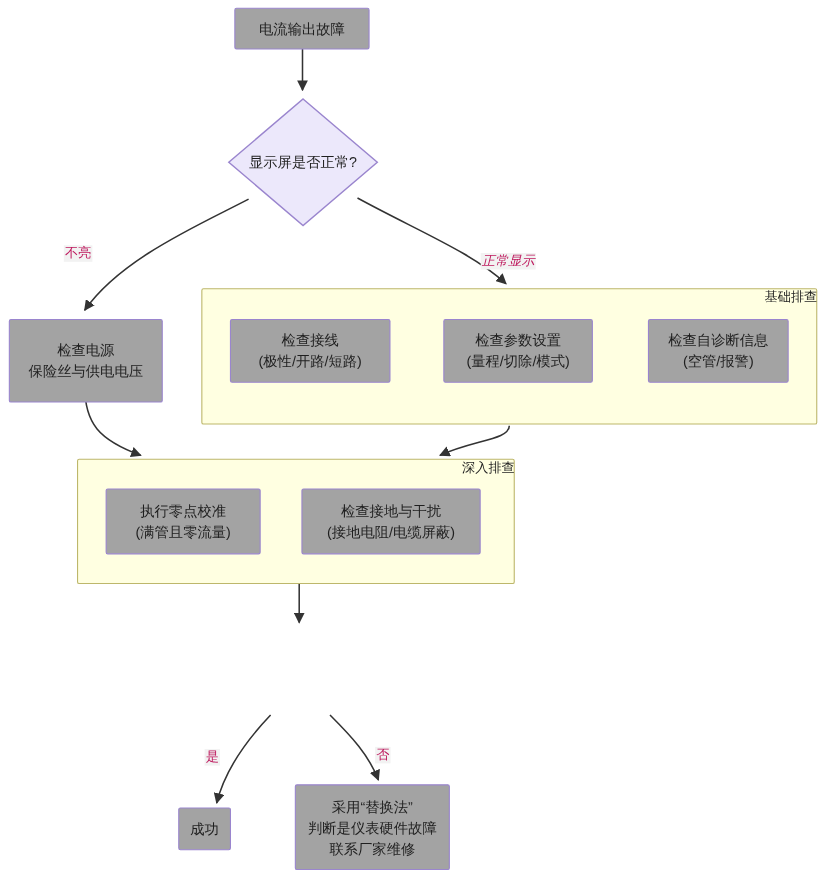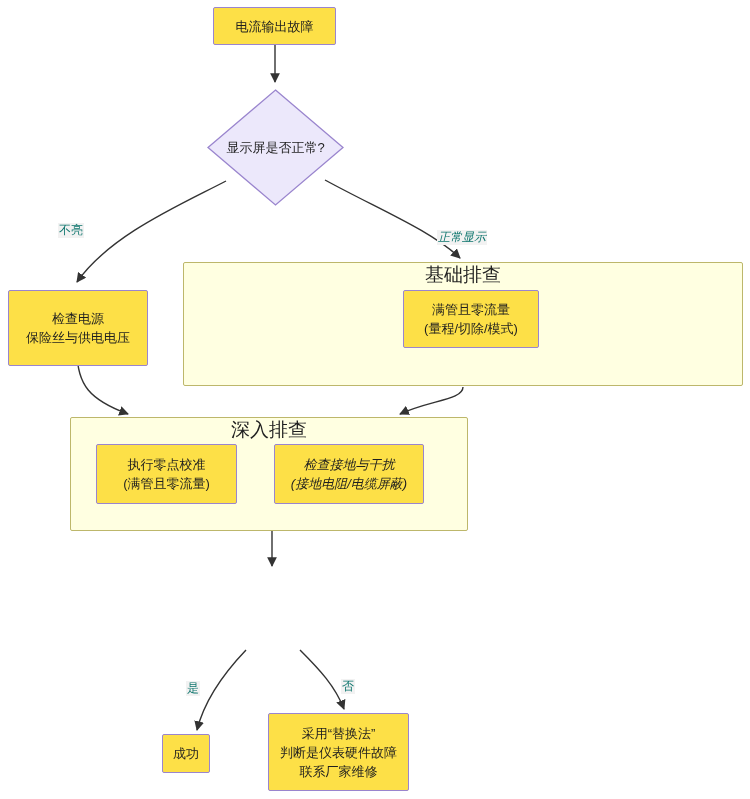--- a/index.html
+++ b/index.html
@@ -21,21 +21,21 @@
     position: absolute;
     left: 0;
     top: 0;
     width: 750px;
     height: 799px;
     pointer-events: none;
   }
   .node {
     position: absolute;
     box-sizing: border-box;
-    background: #fde047;
+    background: #a3a3a3;
     border: 1px solid #9A85CE;
     border-radius: 2px;
     display: flex;
     align-items: center;
     justify-content: center;
     text-align: center;
     color: #1f1f1f;
     font-size: 13px;
     line-height: 19px;
     z-index: 3;
@@ -73,30 +73,30 @@
     background: #FFFFE1;
     border: 1px solid #BDB76B;
     border-radius: 2px;
     z-index: 1;
   }
   .cluster-title {
     position: absolute;
     top: 6px;
     left: 0;
     width: 100%;
-    text-align: center;
-    font-size: 19px;
+    text-align: right;
+    font-size: 12px;
     color: #1f1f1f;
     z-index: 2;
   }
   .edge-label {
     position: absolute;
     background: #f2f2f2;
     font-size: 12px;
-    color: #0f766e;
+    color: #be185d;
     padding: 0 1px;
     line-height: 15px;
     z-index: 4;
     white-space: nowrap;
     text-align: center;
   }
 </style>
 </head>
 <body>
 
@@ -135,33 +135,41 @@
       <polygon points="68.5,1 136,58.5 68.5,116 1,58.5" fill="#ECE8FB" stroke="#9A85CE" stroke-width="1.3"></polygon>
     </svg>
     <div class="diamond-label">显示屏是否正常?</div>
   </div>
 
   <div class="node" style="left:8px; top:290px; width:140px; height:76px;">
     <span class="lines">检查电源
 保险丝与供电电压</span>
   </div>
 
+  <div class="node" style="left:209px; top:290px; width:146px; height:58px;">
+    <span class="lines">检查接线
+(极性/开路/短路)</span>
+  </div>
 
   <div class="node" style="left:403px; top:290px; width:136px; height:58px;">
-    <span class="lines">满管且零流量
+    <span class="lines">检查参数设置
 (量程/切除/模式)</span>
   </div>
 
+  <div class="node" style="left:589px; top:290px; width:128px; height:58px;">
+    <span class="lines">检查自诊断信息
+(空管/报警)</span>
+  </div>
 
   <div class="node" style="left:96px; top:444px; width:141px; height:60px;">
     <span class="lines">执行零点校准
 (满管且零流量)</span>
   </div>
 
-  <div class="node" style="left:274px; top:444px; width:150px; height:60px;font-style:italic;">
+  <div class="node" style="left:274px; top:444px; width:163px; height:60px;">
     <span class="lines">检查接地与干扰
 (接地电阻/电缆屏蔽)</span>
   </div>
 
 
   <div class="node" style="left:162px; top:734px; width:48px; height:39px;">
     <span class="lines">成功</span>
   </div>
 
   <div class="node" style="left:268px; top:713px; width:141px; height:78px;">

